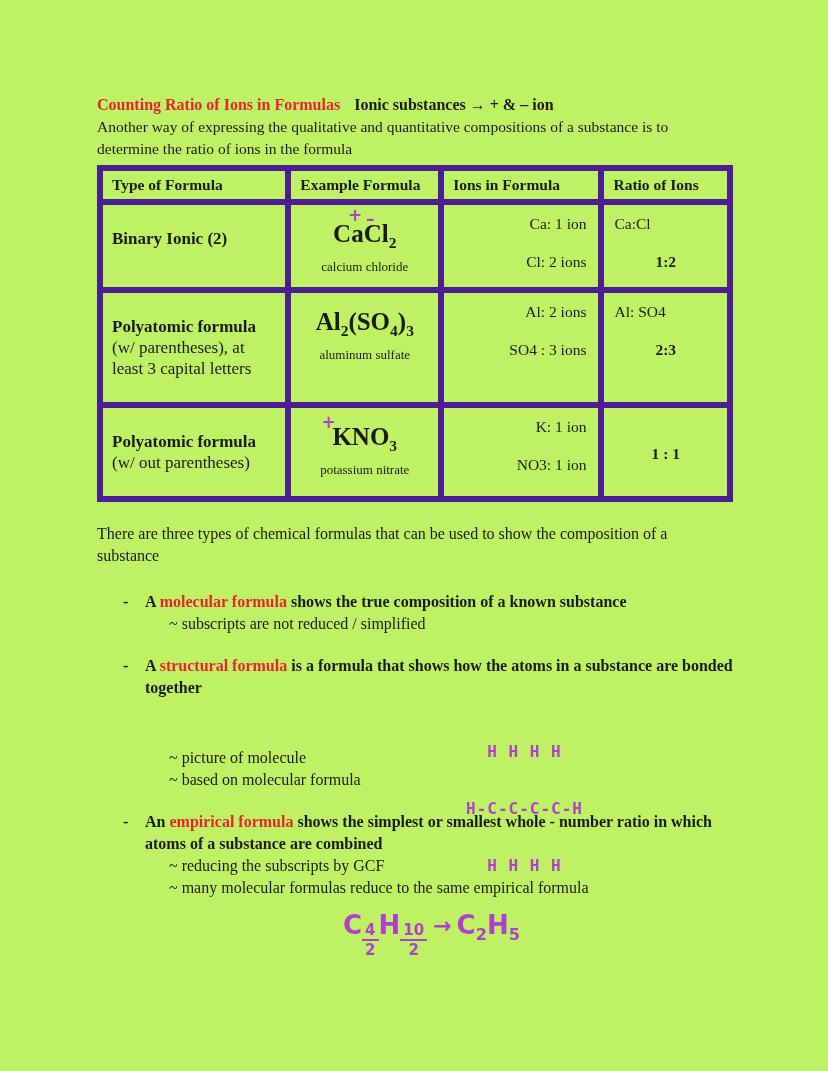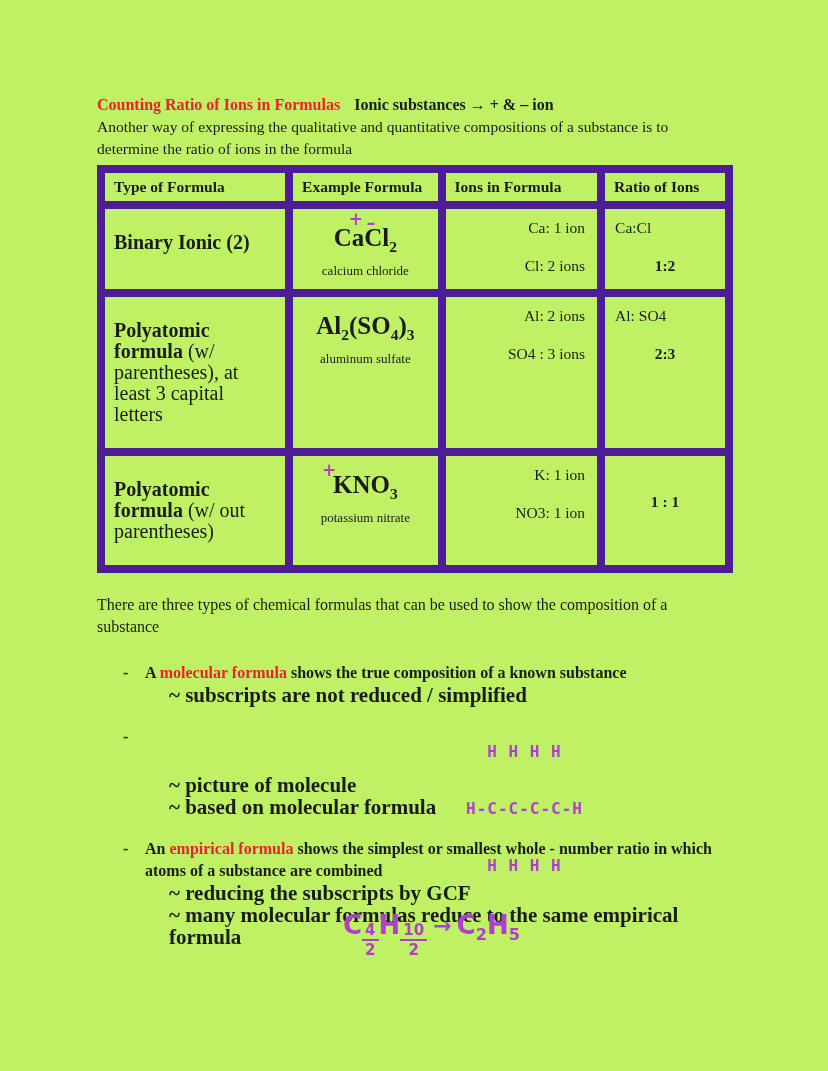--- a/index.html
+++ b/index.html
@@ -15,25 +15,25 @@
   }
   .page { position:relative; width:828px; height:1071px; padding:94px 95px 0 97px; background:#bef264; }
 
   .headline { font-size:16px; font-weight:bold; line-height:21px; }
   .headline .title { color:var(--red); }
   .headline .subtitle { color:var(--ink); margin-left:14px; }
 
   .intro { font-size:15.5px; line-height:22px; margin-top:1px; }
 
   table.ions-table { border-collapse:collapse; margin-top:5px; table-layout:fixed; }
-  .ions-table th, .ions-table td { border:8px solid #4c1d95; }
+  .ions-table th, .ions-table td { border:6px solid #4c1d95; }
   .ions-table th { font-size:15.5px; text-align:left; padding:5px 9px; height:33px; font-weight:bold; }
   .col-type { width:190px; } .col-formula { width:154px; } .col-ions { width:162px; } .col-ratio { width:130px; }
 
-  td.type-cell { padding:23px 9px; font-size:20px; line-height:21px; vertical-align:top; }
+  td.type-cell { padding:23px 9px; font-size:17px; line-height:21px; vertical-align:top; }
   td.type-cell .b { font-weight:bold; }
 
   td.formula-cell { text-align:center; vertical-align:top; padding-top:16px; }
   tr.r1 td { height:88px; } tr.r2 td, tr.r3 td { height:80px; }
   .formula-wrap { position:relative; display:inline-block; font-weight:bold; font-size:25px; line-height:26px; }
   .formula sub { font-size:0.62em; }
   .charge { position:absolute; color:var(--purple); font-weight:bold; font-size:17px; line-height:14px; font-family:"DejaVu Sans", sans-serif; }
   .charge.plus-cacl { left:15px; top:-13px; }
   .charge.minus-cacl { left:33px; top:-9px; }
   .charge.plus-kno { left:-11px; top:-9px; }
@@ -48,21 +48,21 @@
   .red-heading { color:var(--red); font-size:16px; font-weight:bold; margin-top:26px; line-height:21px; }
   .para { font-size:16px; line-height:22px; margin-top:21px; }
 
   .bullet { display:flex; margin-left:26px; font-size:16px; }
   .bullet.first { margin-top:24px; }
   .bullet { margin-top:20px; }
   .bullet .dash { font-weight:bold; width:22px; flex:none; line-height:22px; }
   .bullet-body { flex:1; }
   .bullet-title { font-weight:bold; line-height:22px; }
   .bullet-title .red { color:var(--red); }
-  .sub-item { font-weight:bold; font-size:21px; line-height:22px; padding-left:24px; }
+  .sub-item { font-weight:normal; font-size:16px; line-height:22px; padding-left:24px; }
   .sub-gap { margin-top:48px; }
 
   .hw { position:absolute; color:var(--purple); font-weight:bold; }
   .hw-structural { left:466px; top:704px; font-family:"DejaVu Sans Mono", monospace; font-size:16px; line-height:19px; white-space:pre; letter-spacing:1px; }
   .hw-empirical { left:343px; top:910px; font-family:"DejaVu Sans", sans-serif; display:flex; align-items:flex-start; }
   .hw-empirical .big { font-size:26px; line-height:30px; }
   .frac { display:flex; flex-direction:column; align-items:center; font-size:15px; line-height:16px; margin-top:12px; }
   .frac .num { border-bottom:2px solid var(--purple); padding:0 3px 1px; }
   .frac .den { padding-top:1px; }
   .hw-arrow { font-size:22px; line-height:26px; margin:3px 3px 0 6px; }
@@ -165,20 +165,21 @@
     <span class="dash">-</span>
     <div class="bullet-body">
       <p class="bullet-title"><span>A </span><span class="red">molecular formula</span><span> shows the true composition of a known substance</span></p>
       <p class="sub-item">~ subscripts are not reduced / simplified</p>
     </div>
   </div>
 
   <div class="bullet">
     <span class="dash">-</span>
     <div class="bullet-body">
+      <p class="bullet-title"><span>A </span><span class="red">structural formula</span><span> is a formula that shows how the atoms in a substance are bonded together</span></p>
       <p class="sub-item sub-gap">~ picture of molecule</p>
       <p class="sub-item">~ based on molecular formula</p>
     </div>
   </div>
 
   <div class="bullet">
     <span class="dash">-</span>
     <div class="bullet-body">
       <p class="bullet-title"><span>An </span><span class="red">empirical formula</span><span> shows the simplest or smallest whole - number ratio in which atoms of a substance are combined</span></p>
       <p class="sub-item">~ reducing the subscripts by GCF</p>

